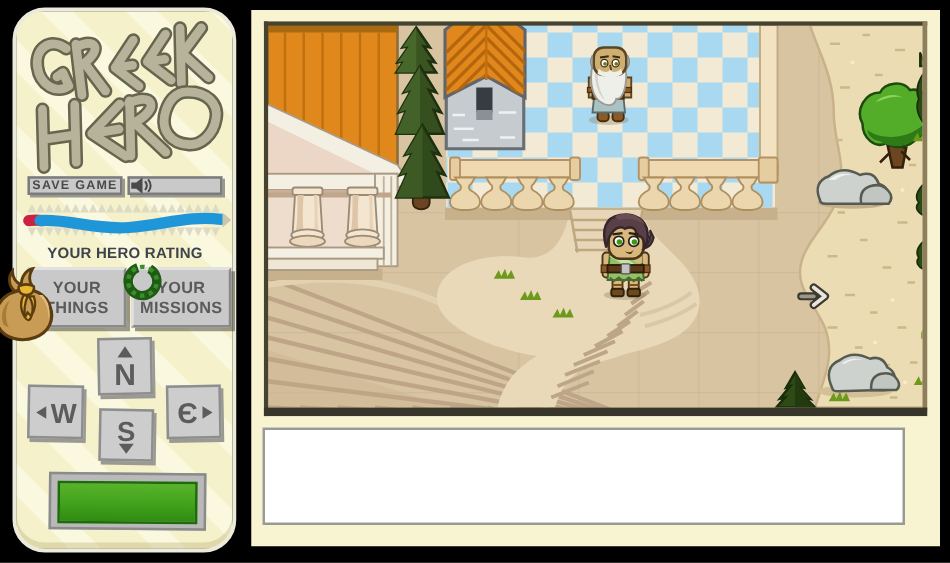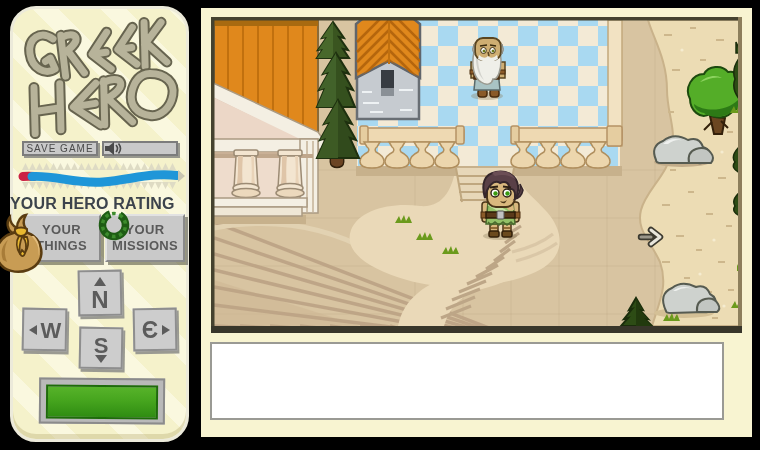--- a/index.html
+++ b/index.html
@@ -341,42 +341,42 @@
 <g stroke="#b7b39a" stroke-width="7">
 <path d="M35,83 L33,129 M61,81 L59,127 M34,107 L60,105"></path>
 <path d="M97,83 L73,105 L95,103 M73,105 L99,125"></path>
 <path d="M105,81 L103,125 M104,83 C123,75 131,88 107,99 M108,99 L131,124"></path>
 <path d="M152,77 C167,78 176,88 173,100 C170,113 159,121 149,119 C136,117 129,107 132,95 C135,84 142,76 152,77 Z"></path>
 </g>
 </g>
 </g>
 </svg>
 
-<div class="abs" style="left:22px;top:141px;width:76px;height:15px;background:#c9c9c9;border:2px solid #7c7c7c;box-shadow:2px 2px 0 #98988e;display:flex;align-items:center;justify-content:center;font-size:10px;font-weight:normal;color:#4a4a4a;letter-spacing:1px;">SAVE GAME</div>
+<div class="abs" style="left:22px;top:141px;width:76px;height:15px;background:#c9c9c9;border:2px solid #7c7c7c;box-shadow:2px 2px 0 #98988e;display:flex;align-items:center;justify-content:center;font-size:10px;font-weight:bold;color:#4a4a4a;letter-spacing:1px;">SAVE GAME</div>
 
 <div class="abs" style="left:102px;top:141px;width:76px;height:15px;background:#c9c9c9;border:2px solid #7c7c7c;box-shadow:2px 2px 0 #98988e;"></div>
 
 <svg class="abs" style="left:104px;top:142px;" width="18" height="13" viewBox="0 0 18 13">
 <path d="M1,4 h4 l5,-4 v13 l-5,-4 h-4 Z" fill="#4a4a4a"></path>
 <path d="M12,3 q3,3.5 0,7 M14.5,1.5 q4,5 0,10" stroke="#4a4a4a" stroke-width="1.6" fill="none"></path>
 </svg>
 
 <svg class="abs" style="left:10px;top:156px;" width="180" height="40" viewBox="10 156 180 40">
 <g fill="#dedbc4">
 <path d="M22,170 l3.5,-7 l3.5,7 Z M29,170 l3.5,-7 l3.5,7 Z M36,170 l3.5,-7 l3.5,7 Z M43,170 l3.5,-7 l3.5,7 Z M50,170 l3.5,-7 l3.5,7 Z M57,170 l3.5,-7 l3.5,7 Z M64,170 l3.5,-7 l3.5,7 Z M71,170 l3.5,-7 l3.5,7 Z M78,170 l3.5,-7 l3.5,7 Z M85,170 l3.5,-7 l3.5,7 Z M92,170 l3.5,-7 l3.5,7 Z M99,170 l3.5,-7 l3.5,7 Z M106,170 l3.5,-7 l3.5,7 Z M113,170 l3.5,-7 l3.5,7 Z M120,170 l3.5,-7 l3.5,7 Z M127,170 l3.5,-7 l3.5,7 Z M134,170 l3.5,-7 l3.5,7 Z M141,170 l3.5,-7 l3.5,7 Z M148,170 l3.5,-7 l3.5,7 Z M155,170 l3.5,-7 l3.5,7 Z M162,170 l3.5,-7 l3.5,7 Z M169,170 l3.5,-7 l3.5,7 Z"></path>
 <path d="M22,182 l3.5,7 l3.5,-7 Z M29,182 l3.5,7 l3.5,-7 Z M36,182 l3.5,7 l3.5,-7 Z M43,182 l3.5,7 l3.5,-7 Z M50,182 l3.5,7 l3.5,-7 Z M57,182 l3.5,7 l3.5,-7 Z M64,182 l3.5,7 l3.5,-7 Z M71,182 l3.5,7 l3.5,-7 Z M78,182 l3.5,7 l3.5,-7 Z M85,182 l3.5,7 l3.5,-7 Z M92,182 l3.5,7 l3.5,-7 Z M99,182 l3.5,7 l3.5,-7 Z M106,182 l3.5,7 l3.5,-7 Z M113,182 l3.5,7 l3.5,-7 Z M120,182 l3.5,7 l3.5,-7 Z M127,182 l3.5,7 l3.5,-7 Z M134,182 l3.5,7 l3.5,-7 Z M141,182 l3.5,7 l3.5,-7 Z M148,182 l3.5,7 l3.5,-7 Z M155,182 l3.5,7 l3.5,-7 Z M162,182 l3.5,7 l3.5,-7 Z M169,182 l3.5,7 l3.5,-7 Z"></path>
 </g>
 
 <path d="M23,176.5 C27,176 30,176 34,176.5" stroke="#cb2244" stroke-width="9" fill="none" stroke-linecap="round"></path>
 
 <path d="M32,176.5 C55,175 75,184 103,182 C130,180 152,172 177,175.5" stroke="#1f96d8" stroke-width="9" fill="none" stroke-linecap="round"></path>
 <path d="M178,170 l7,6 l-7,6 Z" fill="#c9c6b2"></path>
 </svg>
 
-<div class="abs" style="left:10px;top:195px;width:180px;text-align:left;font-size:16px;font-weight:bold;color:#3c434c;letter-spacing:0.2px;">YOUR HERO RATING</div>
+<div class="abs" style="left:10px;top:195px;width:180px;text-align:center;font-size:12px;font-weight:bold;color:#3c434c;letter-spacing:0.2px;">YOUR HERO RATING</div>
 
 <div class="abs" style="left:22px;top:214px;width:79px;height:48px;background:#c9c9c9;border:2px solid;border-color:#e2e2e2 #8a8a8a #8a8a8a #e2e2e2;box-shadow:3px 3px 0 rgba(40,40,30,.45);display:flex;align-items:center;justify-content:center;text-align:center;font-size:13px;font-weight:bold;color:#5a5a5a;line-height:1.2;letter-spacing:0.3px;">YOUR<br>THINGS</div>
 
 <div class="abs" style="left:105px;top:214px;width:80px;height:48px;background:#c9c9c9;border:2px solid;border-color:#e2e2e2 #8a8a8a #8a8a8a #e2e2e2;box-shadow:3px 3px 0 rgba(40,40,30,.45);display:flex;align-items:center;justify-content:center;text-align:center;font-size:13px;font-weight:bold;color:#5a5a5a;line-height:1.2;letter-spacing:0.3px;">YOUR<br>MISSIONS</div>
 
 <svg class="abs" style="left:97px;top:209px;" width="34" height="34" viewBox="0 0 34 34">
 <g transform="rotate(-60 17 16)">
 <circle cx="17" cy="16" r="11.5" fill="none" stroke="#1e5c14" stroke-width="7.5" stroke-dasharray="62 11"></circle>
 <circle cx="17" cy="16" r="11.5" fill="none" stroke="#3d8c2d" stroke-width="3.5" stroke-dasharray="3.5 3.6"></circle>
 </g>

